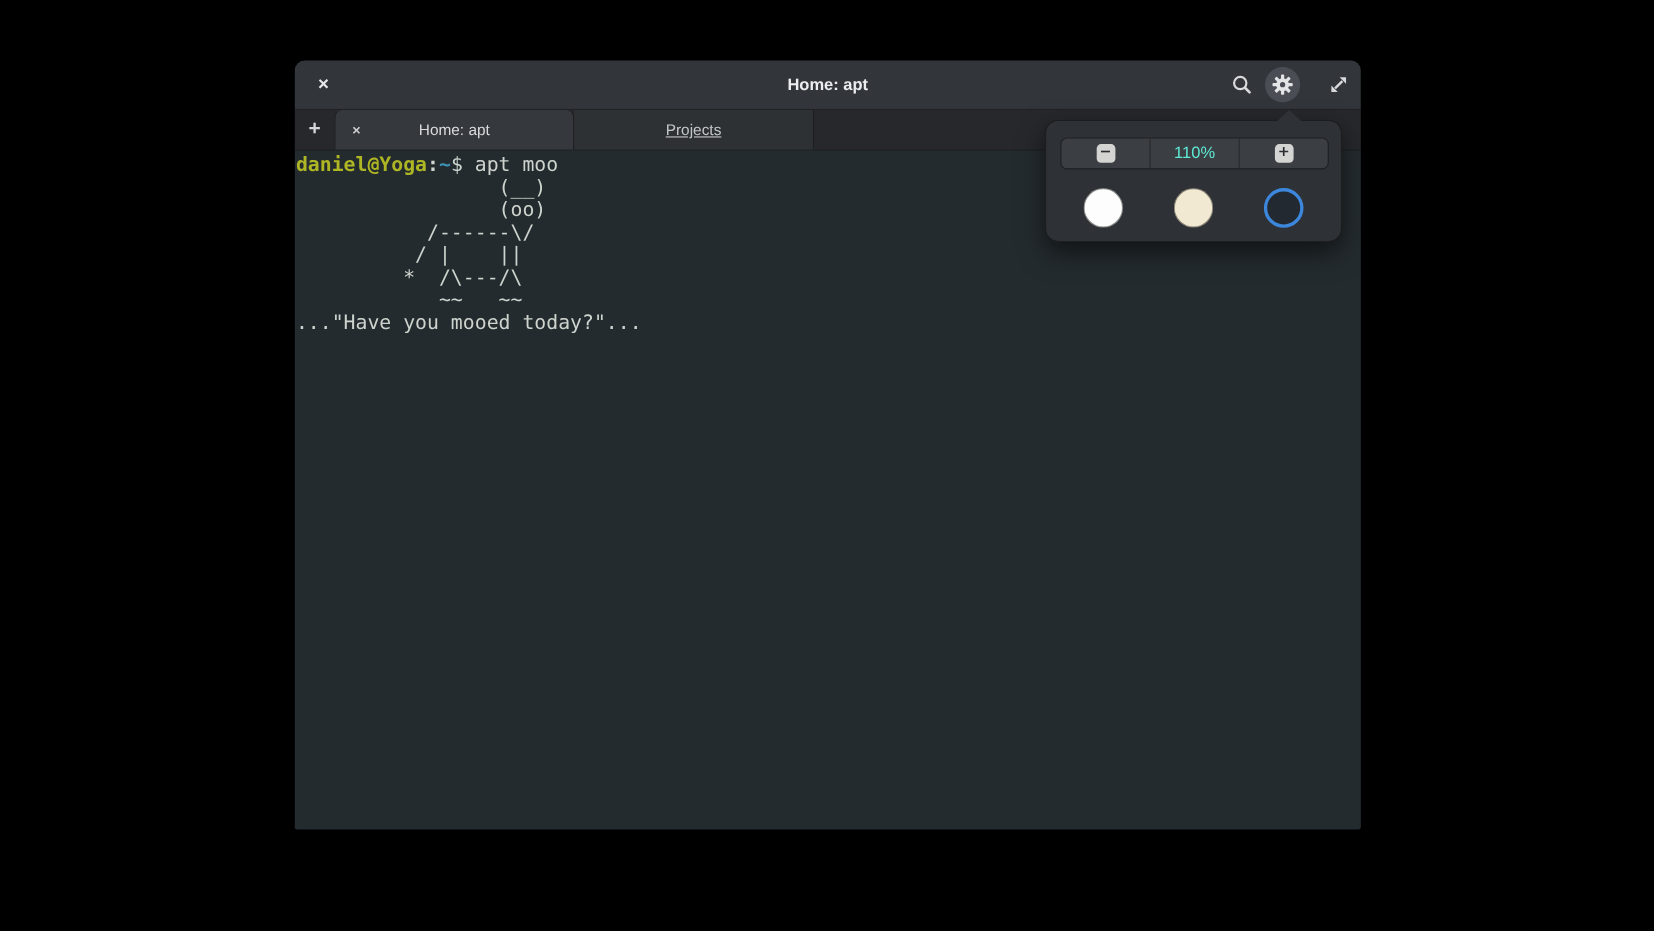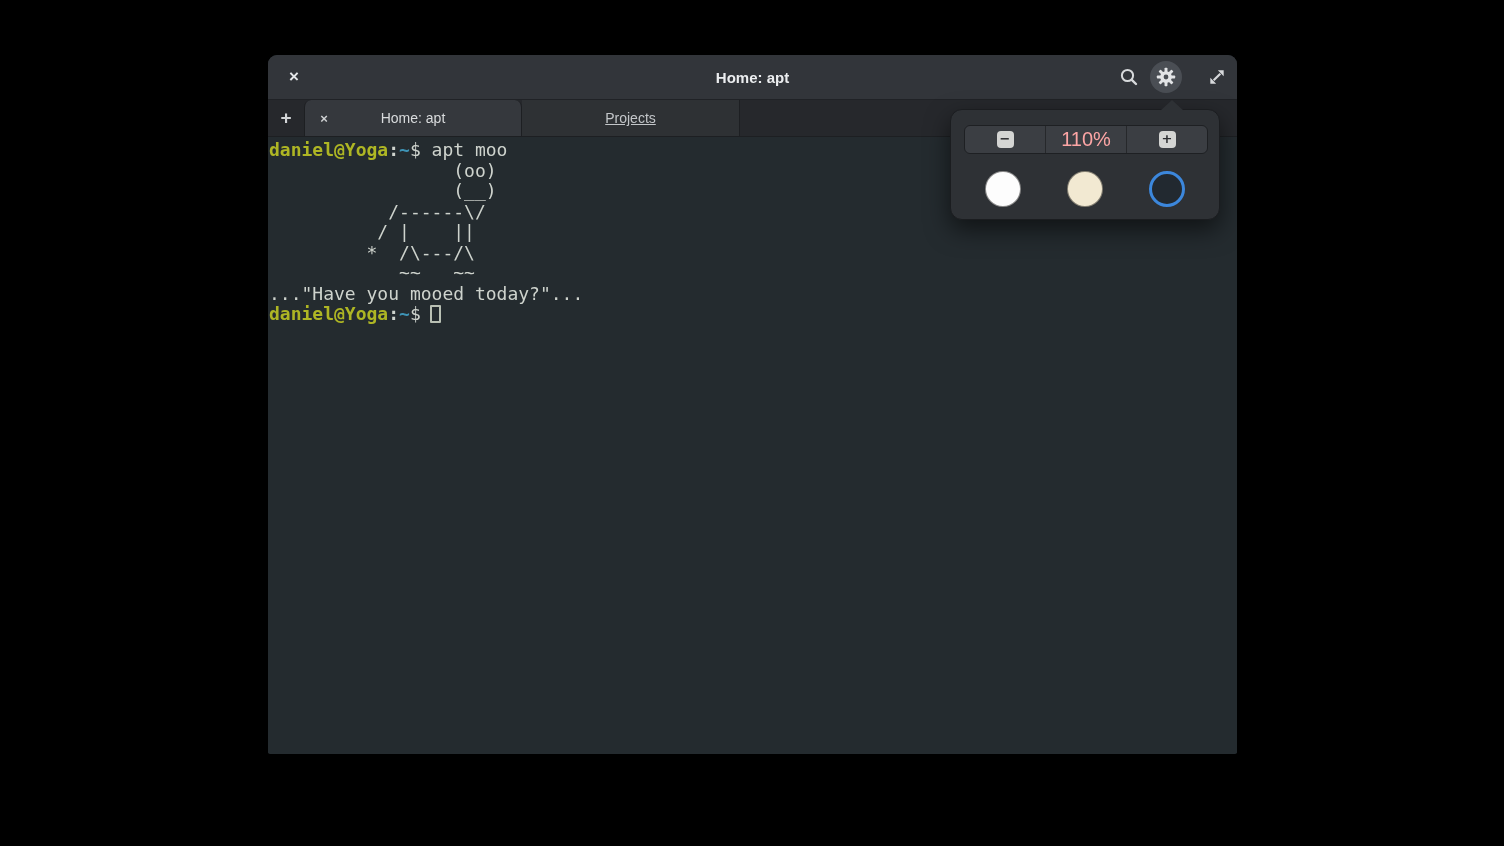--- a/index.html
+++ b/index.html
@@ -101,21 +101,21 @@
   .zoom-seg {
     flex: 1 1 0; border: none; background: transparent; cursor: pointer;
     display: flex; align-items: center; justify-content: center;
   }
   .zoom-seg + .zoom-seg { border-left: 1px solid #26282b; }
   .zoom-key {
     width: 17px; height: 17px; background: #d4d5d3; border-radius: 4px;
     color: #2a2c2f; font-size: 13px; font-weight: bold; line-height: 16px;
     text-align: center; font-family: "DejaVu Sans", sans-serif;
   }
-  .zoom-value { color: #fca5a5; font-size: 20px; cursor: default; }
+  .zoom-value { color: #5eead4; font-size: 15px; cursor: default; }
   .themes {
     position: absolute; left: 34px; right: 34px; top: 169px; top: 61px;
     display: flex; justify-content: space-between;
   }
   .theme-circle {
     width: 36px; height: 36px; border-radius: 50%; cursor: pointer;
     border: 1px solid rgba(0,0,0,.45);
   }
   .theme-circle.selected {
     border: 3px solid #3c87dc;
@@ -182,28 +182,27 @@
         </button>
         <span class="tab-label">Home: apt</span>
       </div>
       <div class="tab inactive">
         <span class="tab-label">Projects</span>
       </div>
     </div>
 
     <div class="terminal">
       <div class="term-line"><span class="p-user">daniel@Yoga</span><span class="p-colon">:</span><span class="p-path">~</span><span class="p-sym">$</span><span> apt moo</span></div>
+      <div class="term-line">                 (__)</div>
       <div class="term-line">                 (oo)</div>
-      <div class="term-line">                 (__)</div>
       <div class="term-line">           /------\/</div>
       <div class="term-line">          / |    ||</div>
       <div class="term-line">         *  /\---/\</div>
       <div class="term-line">            ~~   ~~</div>
       <div class="term-line">..."Have you mooed today?"...</div>
-      <div class="term-line"><span class="p-user">daniel@Yoga</span><span class="p-colon">:</span><span class="p-path">~</span><span class="p-sym">$</span><span class="cursor"></span></div>
     </div>
   </div>
 
   <div class="popover">
     <div class="caret"></div>
     <div class="zoom-group">
       <button class="zoom-seg">
         <span class="zoom-key">−</span>
       </button>
       <div class="zoom-seg zoom-value">110%</div>

